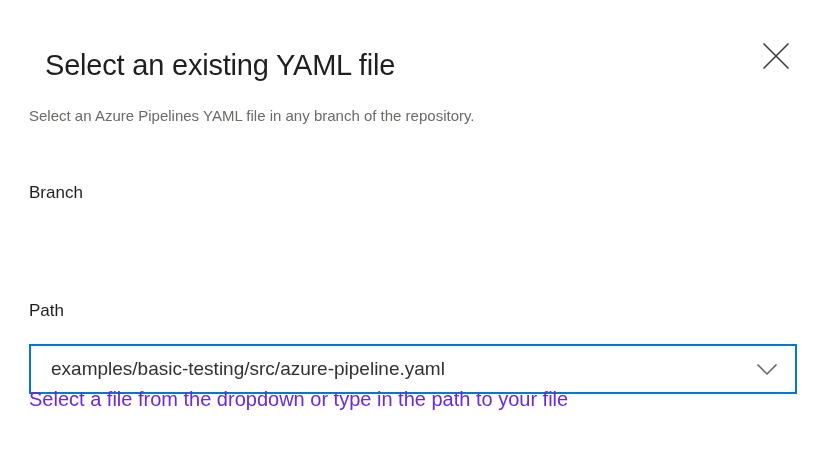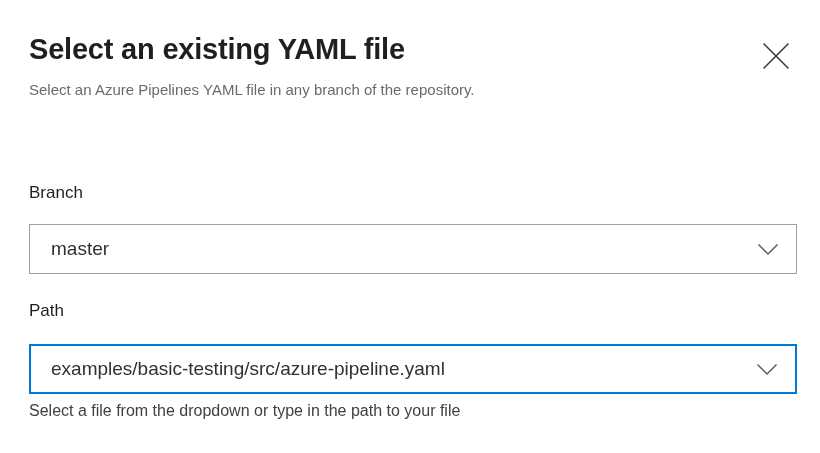--- a/index.html
+++ b/index.html
@@ -25,25 +25,25 @@
 
   
   .header {
     position: absolute;
     left: 29px;
     top: 30px;
     width: 720px;
   }
   .dialog-title {
     font-size: 29px;
-    font-weight: bold;
+    font-weight: normal;
     color: #201f1e;
     letter-spacing: -0.2px;
     line-height: 38px;
-    margin: 0;
+    margin: 16px;
     white-space: nowrap;
   }
   .dialog-subtitle {
     font-size: 15px;
     font-weight: normal;
     color: #6b6a68;
     line-height: 31px;
     margin: 6px 0 0 0;
     max-width: 600px;
   }
@@ -113,23 +113,23 @@
     display: flex;
     align-items: center;
     justify-content: center;
     cursor: pointer;
   }
   .combo-chevron svg { display: block; }
 
   .helper-text {
     position: absolute;
     left: 29px;
-    top: 400px;
-    font-size: 16px;
-    color: #404040;
+    top: 388px;
+    font-size: 20px;
+    color: #6d28d9;
     line-height: 22px;
   }
 </style>
 </head>
 <body>
 
 <div class="dialog">
 
   <div class="header">
     <h1 class="dialog-title">Select an existing YAML file</h1>
@@ -140,28 +140,20 @@
     <span>
       <svg width="28" height="28" viewBox="0 0 28 28" aria-hidden="true">
         <line x1="1.5" y1="1.5" x2="26.5" y2="26.5" stroke="#3b3a39" stroke-width="1.6"></line>
         <line x1="26.5" y1="1.5" x2="1.5" y2="26.5" stroke="#3b3a39" stroke-width="1.6"></line>
       </svg>
     </span>
   </button>
 
   <label class="field-label" id="branch-label">Branch</label>
 
-  <div class="combo normal">
-    <div class="combo-value" title="master">master</div>
-    <div class="combo-chevron">
-      <svg width="22" height="13" viewBox="0 0 22 13" aria-hidden="true">
-        <polyline points="1.5,1.5 11,11 20.5,1.5" fill="none" stroke="#605e5c" stroke-width="1.5"></polyline>
-      </svg>
-    </div>
-  </div>
 
   <label class="field-label" id="path-label">Path</label>
 
   <div class="combo focused">
     <div class="combo-value" title="examples/basic-testing/src/azure-pipeline.yaml">examples/basic-testing/src/azure-pipeline.yaml</div>
     <div class="combo-chevron">
       <svg width="22" height="13" viewBox="0 0 22 13" aria-hidden="true">
         <polyline points="1.5,1.5 11,11 20.5,1.5" fill="none" stroke="#605e5c" stroke-width="1.5"></polyline>
       </svg>
     </div>

